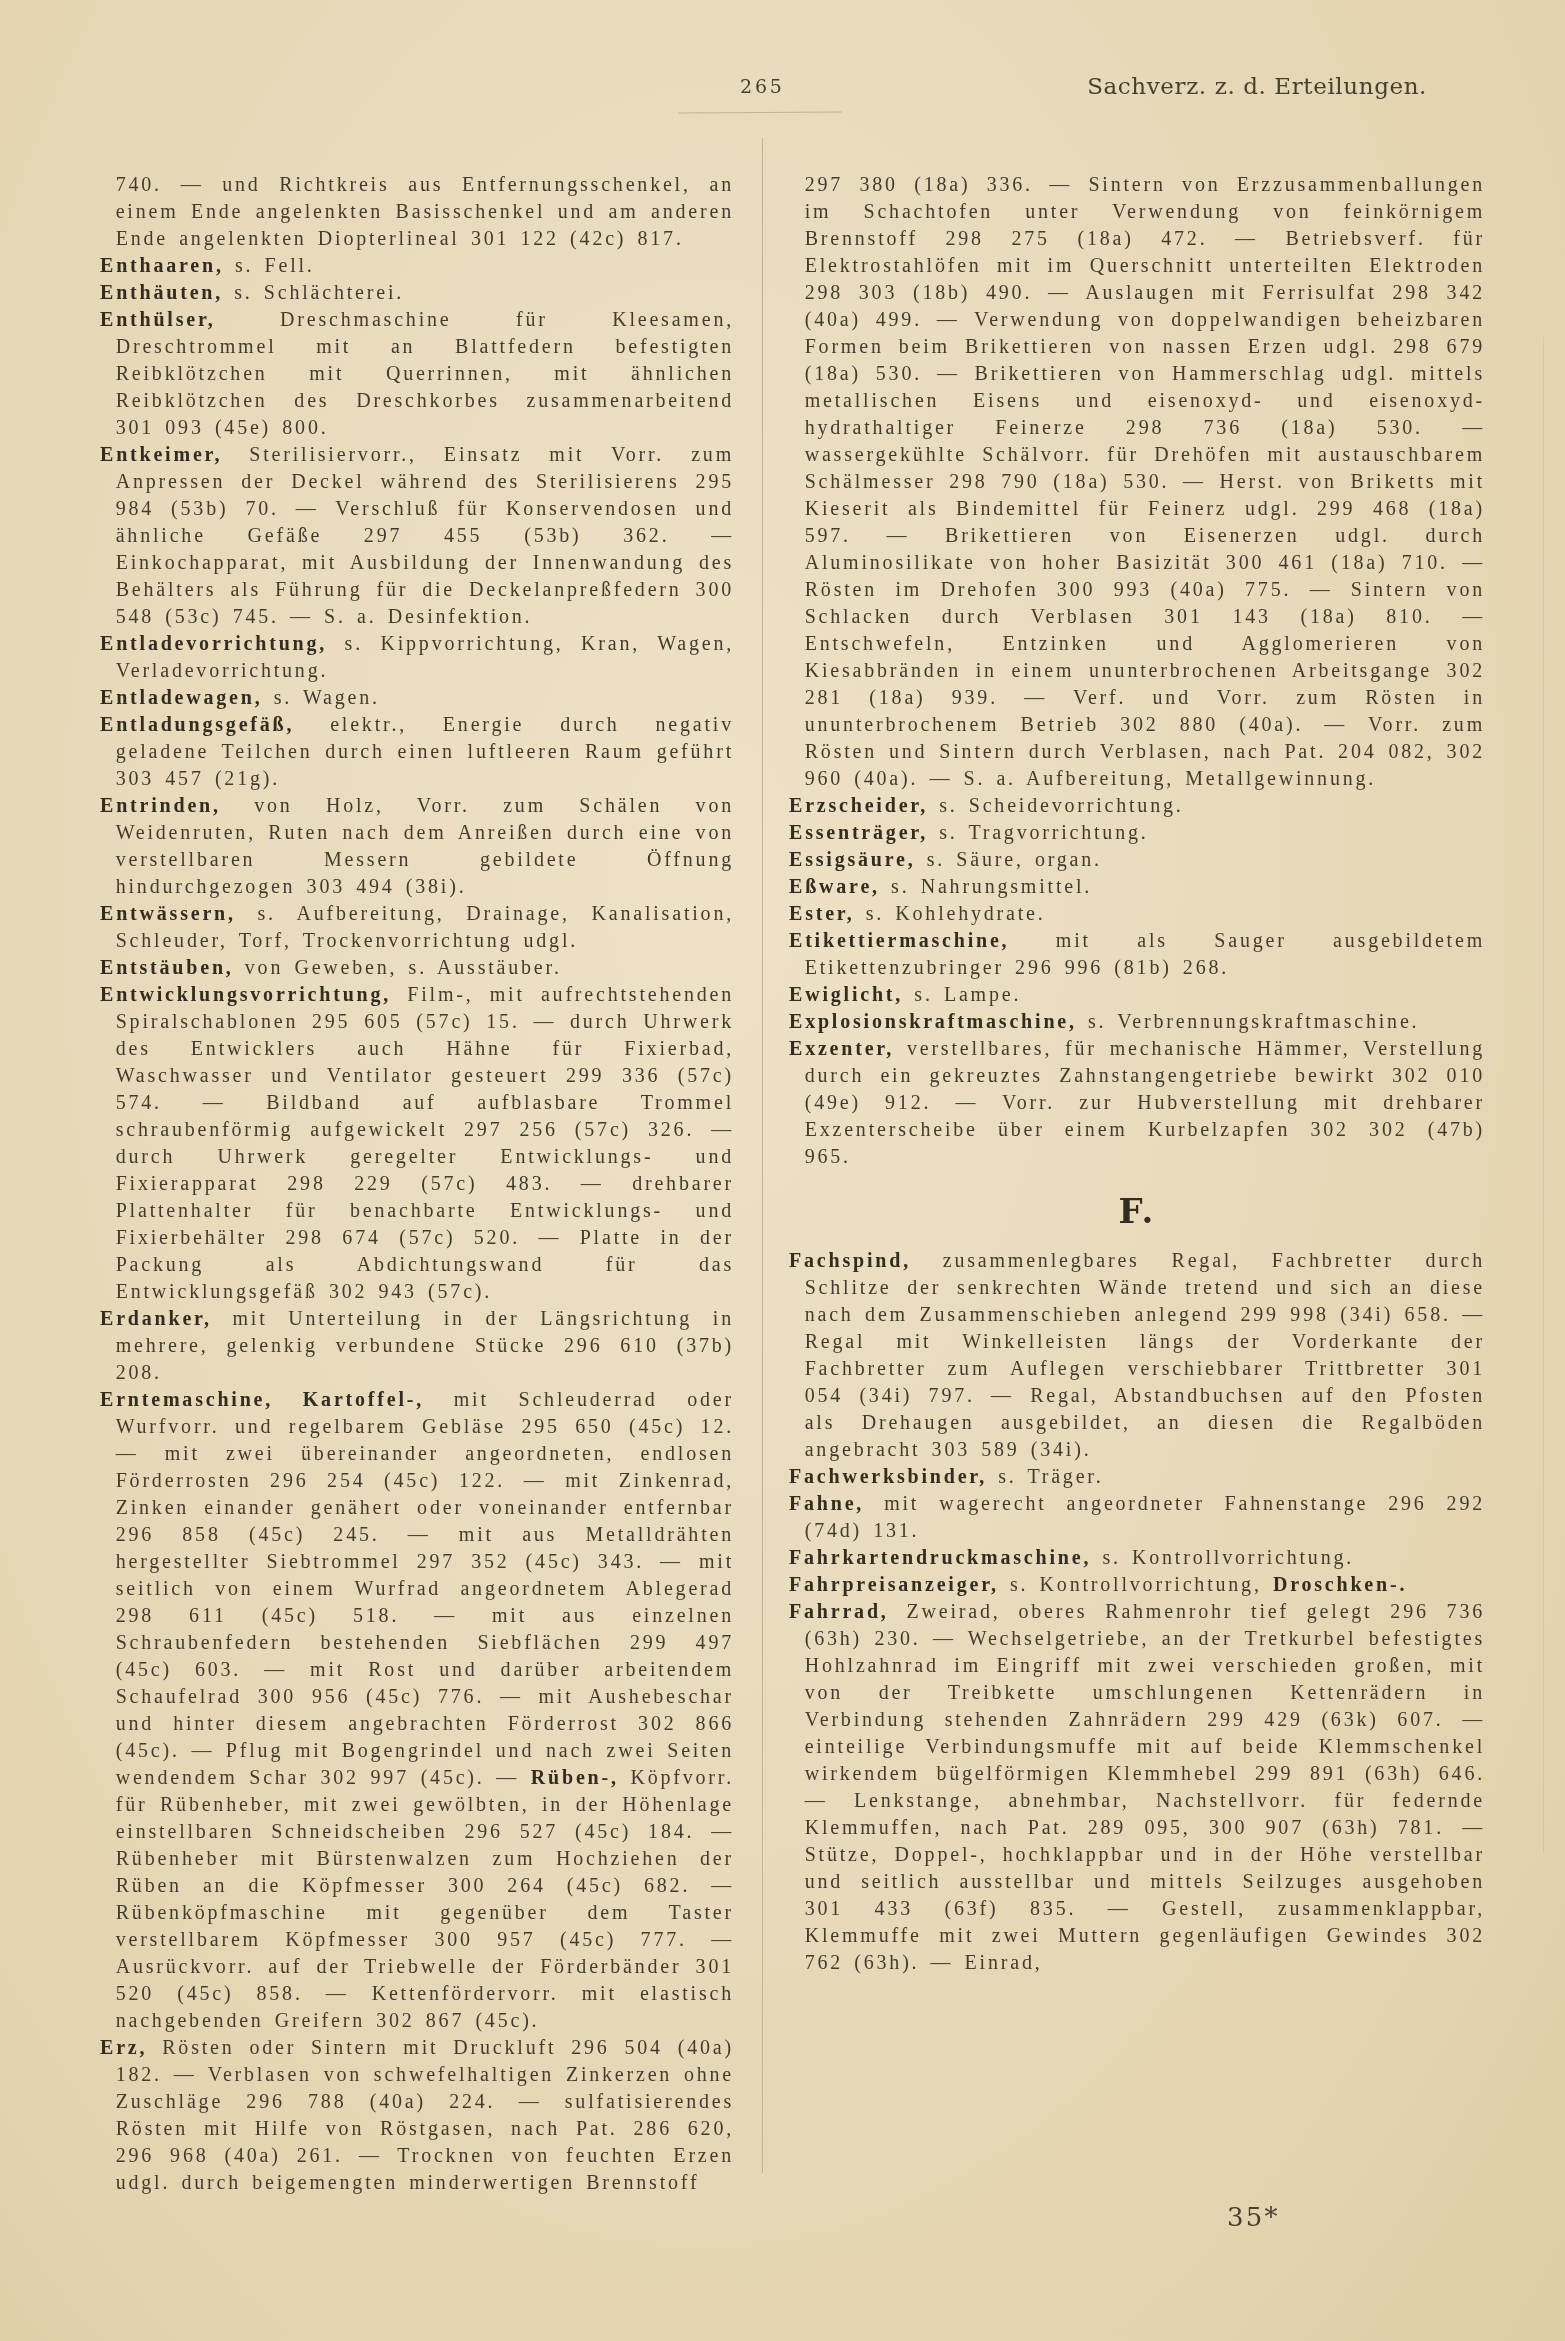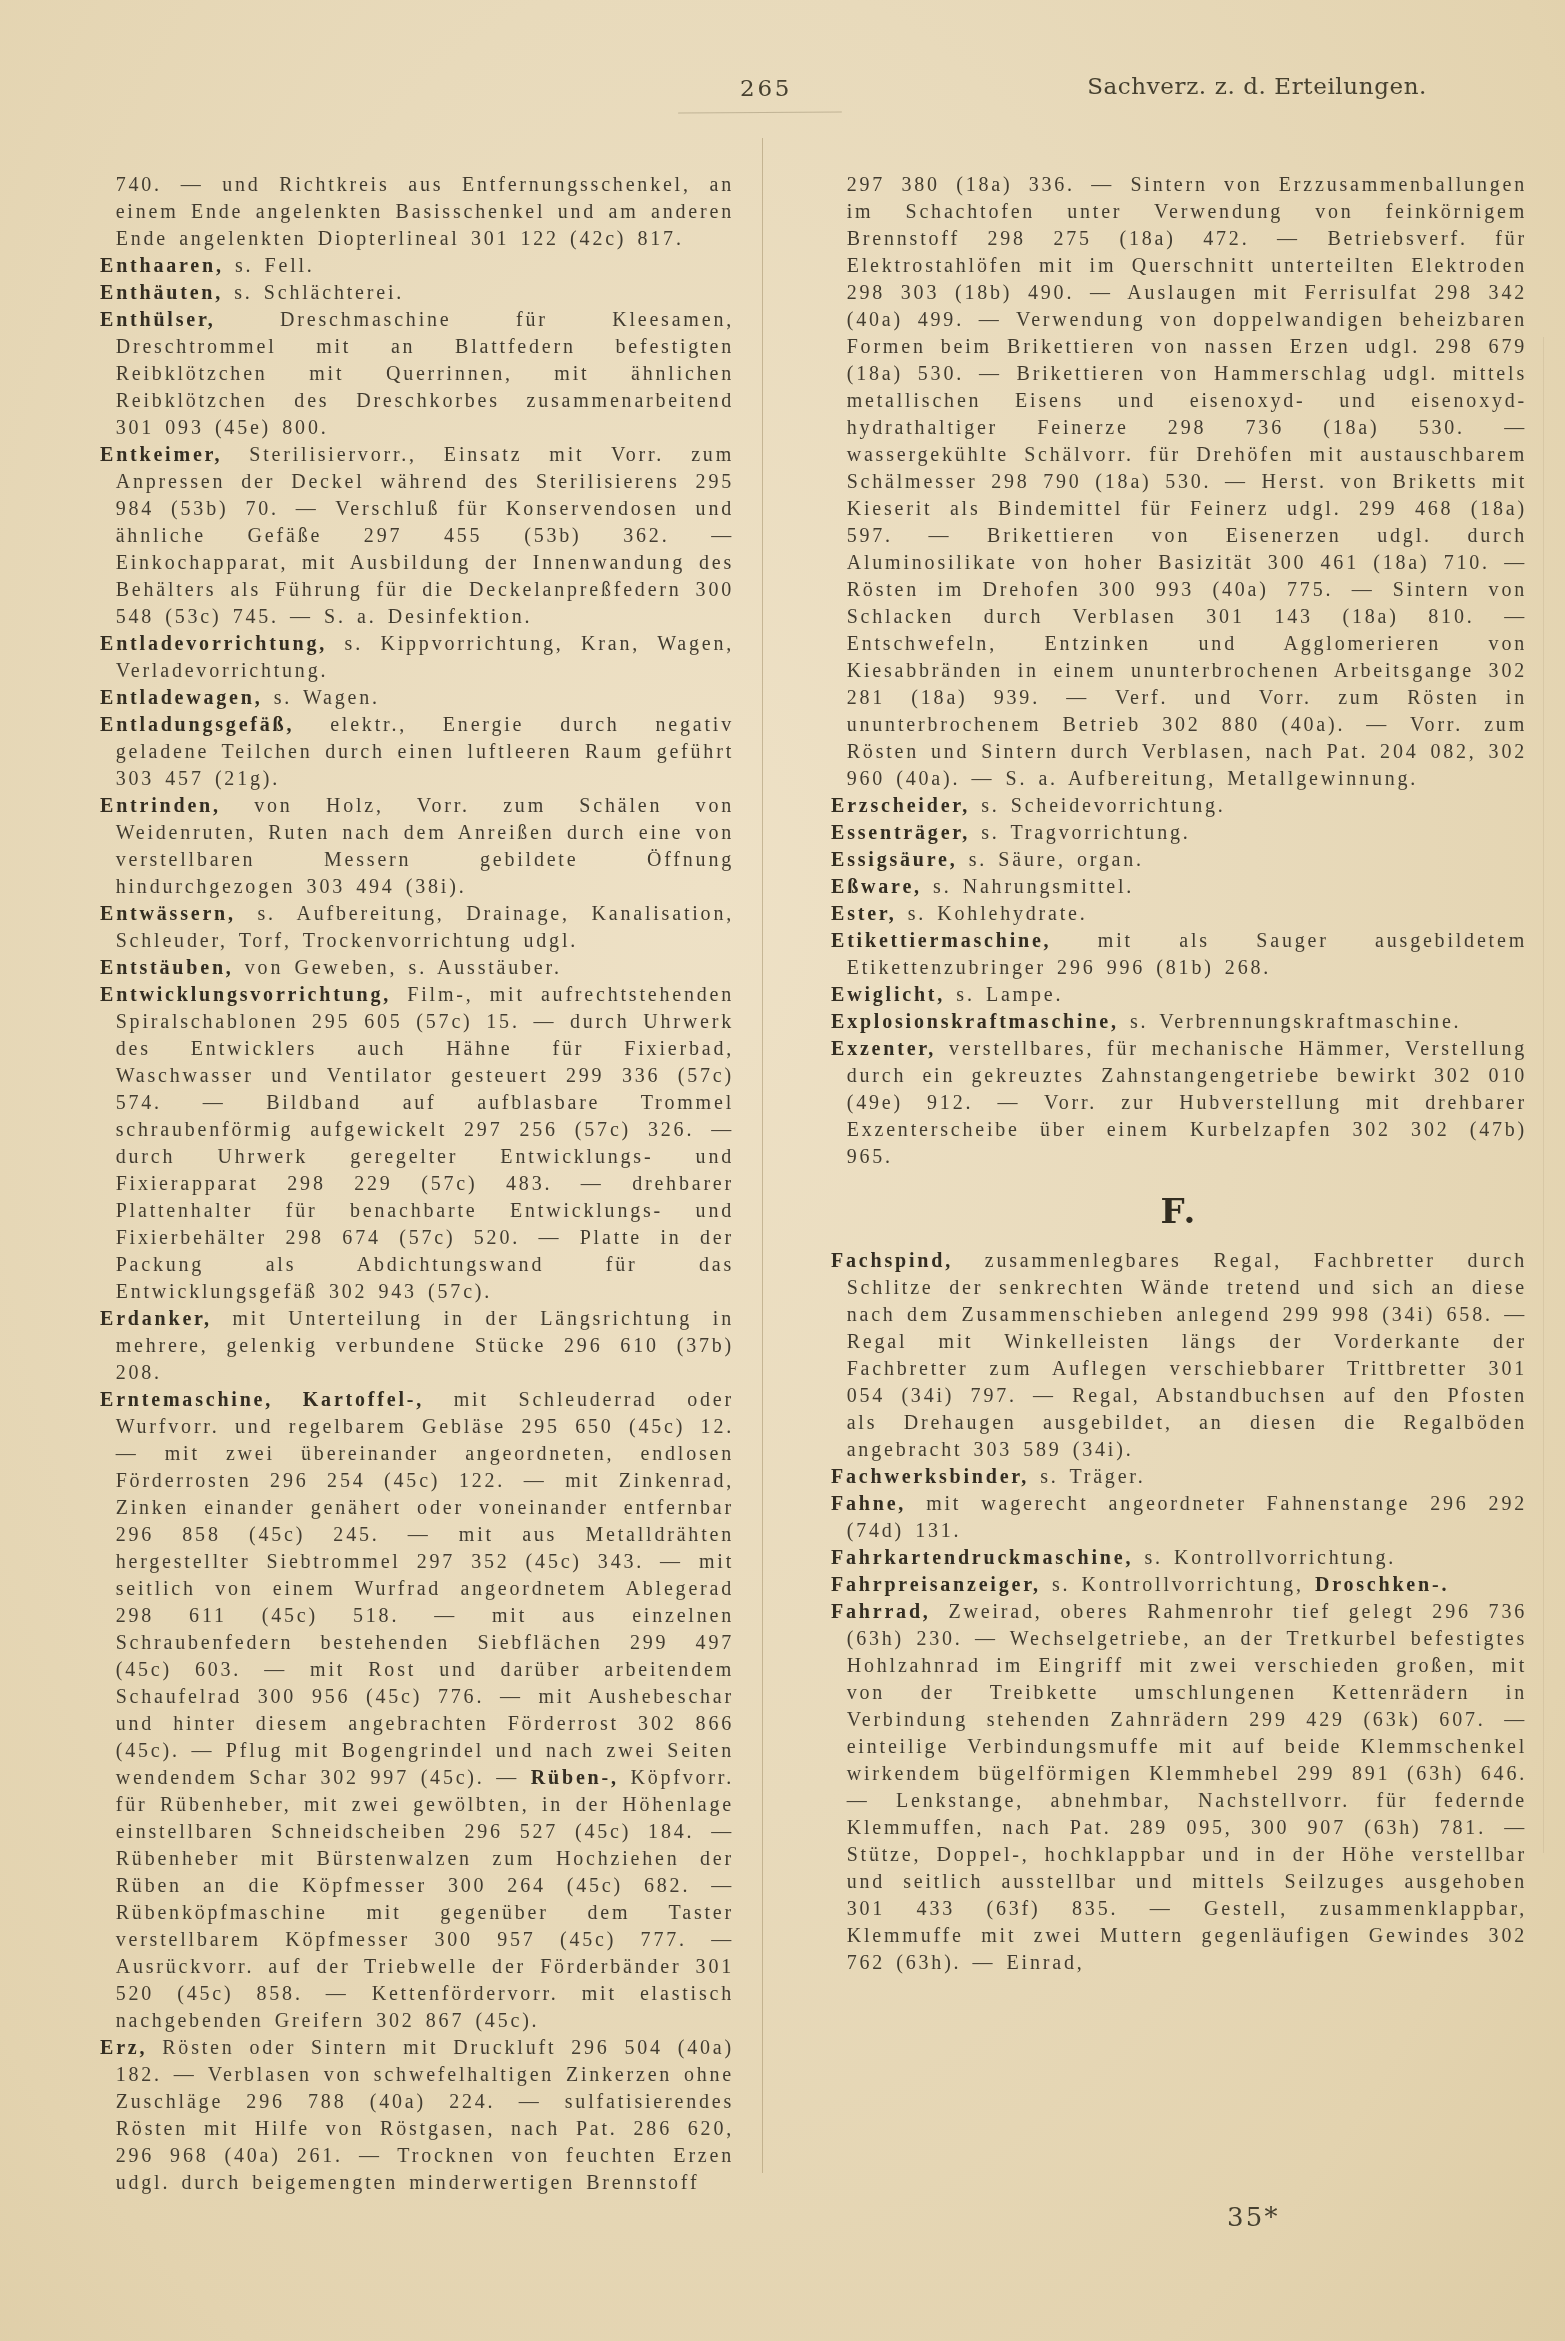--- a/index.html
+++ b/index.html
@@ -4,21 +4,21 @@
 <style>
   html,body { margin:0; padding:0; }
   .page {
     position:relative; width:1565px; height:2342px; overflow:hidden;
     background: radial-gradient(ellipse at 45% 38%, #eee1c6 0%, #e8dabb 45%, #e3d3af 80%, #ddcca5 100%);
     font-family:"DejaVu Serif","Liberation Serif",serif;
     color:#3f3a2f;
   }
   .page-number {
     position:absolute; left:740px; top:75px;
-    font-size:23px; letter-spacing:2.8px; color:#46402f;text-align:center;
+    font-size:19px; letter-spacing:2.8px; color:#46402f;text-align:center;
   }
   .running-title {
     position:absolute; right:138px; top:73px;
     font-size:23px; letter-spacing:0.6px; color:#46402f;
   }
   .pagenum-mark {
     position:absolute; left:678px; top:112px; width:164px; height:1.1px;
     background:#6e5f43; opacity:.32; transform:rotate(-0.3deg); border-radius:1.1px;
   }
   .divider {
@@ -29,21 +29,21 @@
     position:absolute; left:1543px; top:337px; width:1.1px; height:1516px;
     background:#8d7c5c; opacity:.15;
   }
   .col {
     position:absolute; top:171px;
     font-size:20px; line-height:27px;
     letter-spacing:2.8px; word-spacing:3.4px;
     text-align:justify; color:#423c30;
   }
   .col.left  { left:100px;  width:634px; }
-  .col.right { left:831px; width:696px; }
+  .col.right { left:789px; width:696px; }
   .entry { margin:0; padding-left:15.7px; text-indent:-15.7px;font-family:Liberation Serif, serif; }
   .entry.cont { text-indent:0; }
   .entry b { font-weight:bold; color:#332d21;margin-top:40px; }
   .section-heading {
     text-align:center; font-weight:bold; font-size:34px; line-height:34px;
     margin:23.6px 0 19px 0; letter-spacing:2.2px; color:#332d21; text-indent:0;
   }
   .signature {
     position:absolute; left:1227px; top:2162px;
     font-size:26px; letter-spacing:2.2px; color:#46402f;margin-top:40px;

